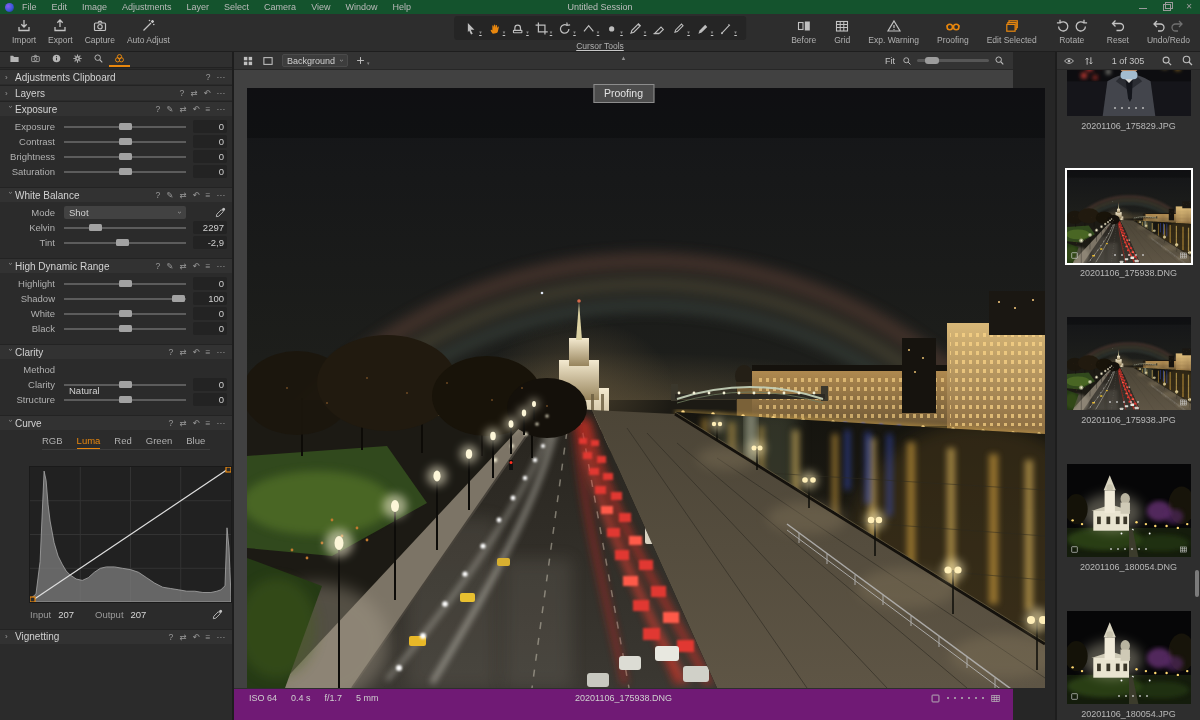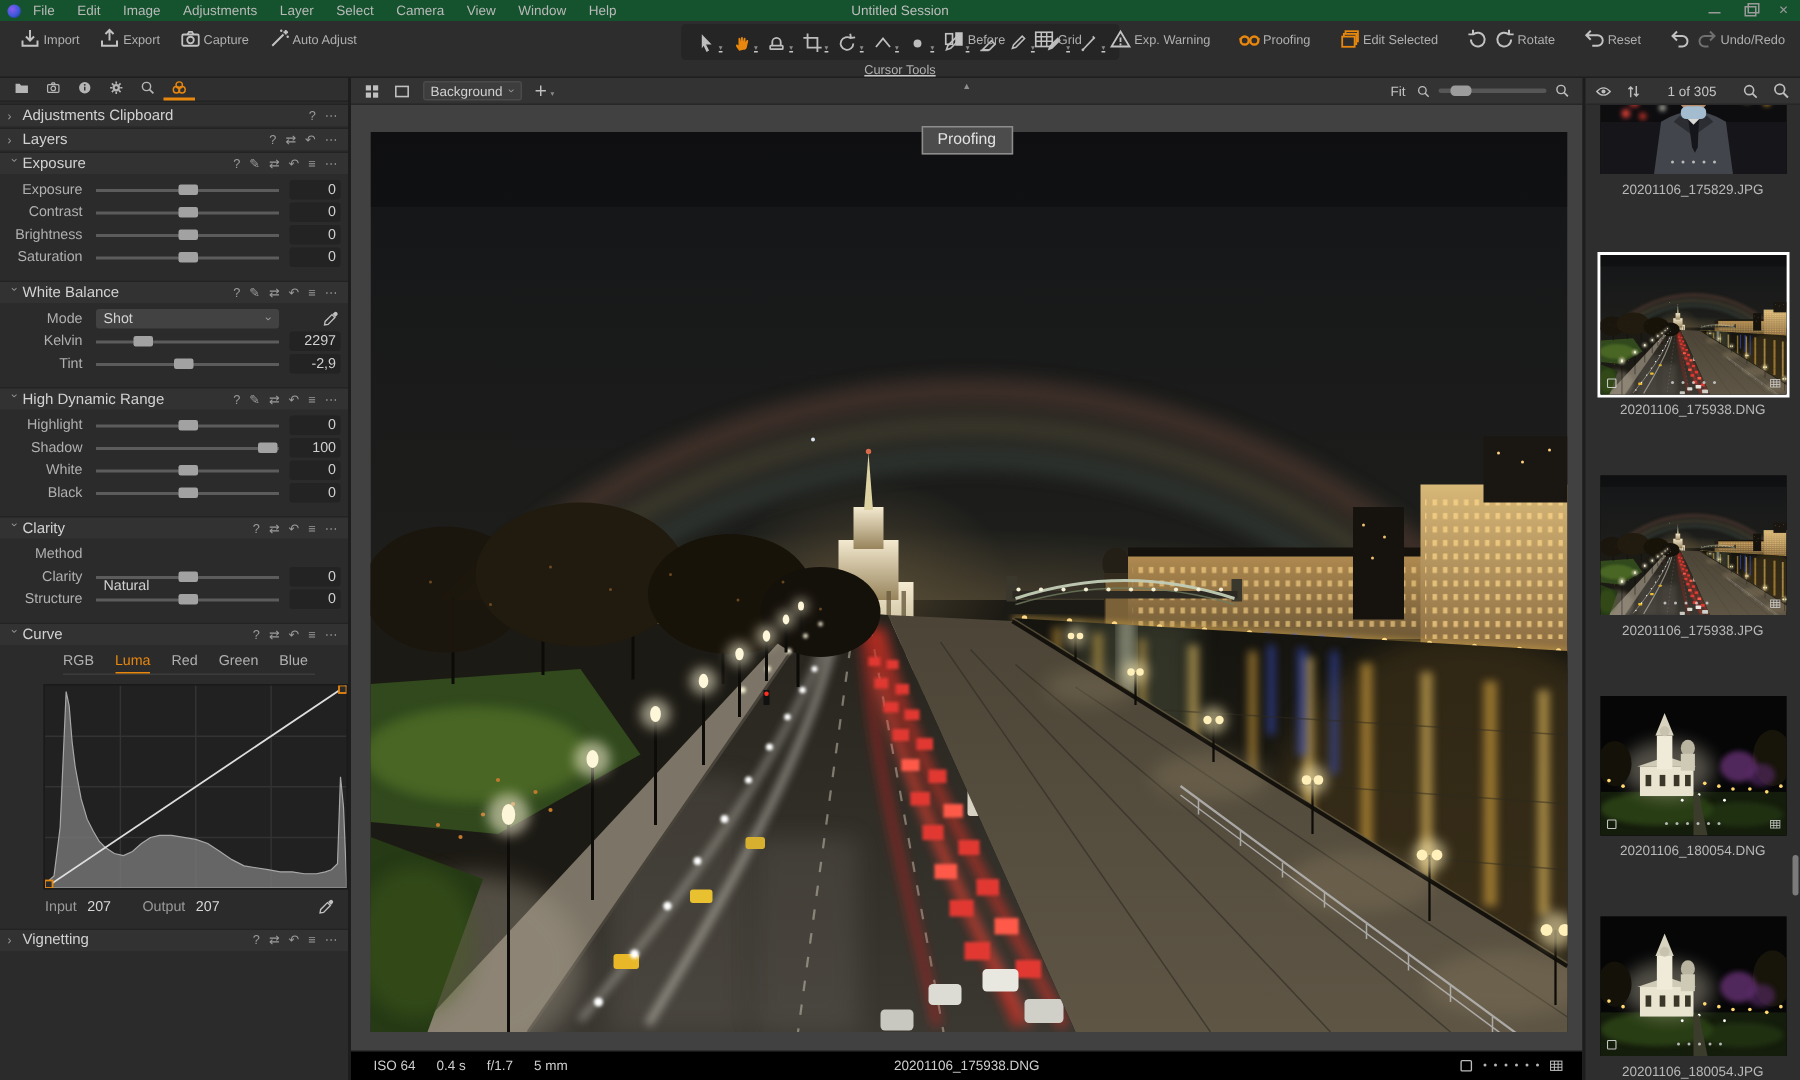--- a/index.html
+++ b/index.html
@@ -17,21 +17,21 @@
   .wincontrols { position:absolute; right:6px; top:0; display:flex; gap:13px; align-items:center; height:14px; }
   .winbtn { width:10px; height:10px; position:relative; color:#9a9a9a; font-size:8px; line-height:10px; text-align:center; }
   .winbtn.min::after { content:""; position:absolute; left:1px; right:1px; bottom:3px; height:1px; background:#9a9a9a; }
   .winbtn.max::after { content:""; position:absolute; left:2px; top:2px; width:6px; height:5px; border:1px solid #9a9a9a; }
   .winbtn.max::before { content:""; position:absolute; left:4px; top:0; width:6px; height:5px; border:1px solid #9a9a9a; }
 
   
   .toolbar { position:relative; height:38px; background:#2d2d2d; border-bottom:1px solid #1e1e1e; }
   .tb-left { position:absolute; left:8px; top:2px; display:flex; gap:4px; }
   .tb-right { position:absolute; right:6px; top:2px; display:flex; gap:10px; }
-  .tbtn { display:flex; flex-direction:row; align-items:center; gap:1px; padding:1px 4px; color:#b4b4b4; }
+  .tbtn { display:flex; flex-direction:column; align-items:center; gap:1px; padding:1px 4px; color:#b4b4b4; }
   .tbtn .ic { height:17px; display:flex; align-items:center; gap:2px; color:#c2c2c2; }
   .tbtn.active .ic { color:#e8870e; }
   .tbtn .lbl { font-size:8.5px; color:#b0b0b0; white-space:nowrap; }
   .tbtn svg { width:16px; height:16px; }
   .ic svg.dim { color:#707070; }
   .tb-center { position:absolute; left:50%; transform:translateX(-50%); top:2px; text-align:center;text-decoration:underline; }
   .cursor-tools { display:flex; align-items:center; gap:1px; background:#252525; border-radius:3px; padding:2px 7px; height:24px; }
   .ctool { display:flex; align-items:flex-end; padding:0 2px; color:#bdbdbd; }
   .ctool.active { color:#e8870e; }
   .ctool svg { width:15px; height:15px; }
@@ -59,21 +59,21 @@
   .prow .mid { flex:1; position:relative; height:15px; }
   .prow .track { position:absolute; left:0; right:0; top:7px; height:1.5px; background:#5c5c5c; }
   .prow .handle { position:absolute; top:4px; width:13px; height:7px; background:#a2a2a2; border-radius:1.5px; }
   .prow .vslot { width:34px; margin-left:7px; display:flex; justify-content:flex-end; }
   .prow .vbox { width:34px; height:13px; background:#232323; border-radius:2px; font-size:9.5px; color:#d0d0d0;
     text-align:right; padding:1px 3px 0 0; }
   .prow .dbox { position:absolute; inset:1px 0; background:#424242; border-radius:2px; font-size:9.5px; color:#d2d2d2;
     display:flex; align-items:center; padding:0 5px; }
   .prow .dbox .dchev { margin-left:auto; font-size:8px; color:#9f9f9f; transform:rotate(90deg); }
   .prow .vslot svg, .curve-io svg { width:13px; height:13px; color:#c0c0c0; }
-  .curve-tabs { display:flex; gap:14px; margin:2px 0 6px 42px; font-size:9.5px; color:#b0b0b0;
+  .curve-tabs { display:flex; gap:14px; margin:2px 0 16px 42px; font-size:9.5px; color:#b0b0b0;
     border-bottom:1px solid #3c3c3c; padding-bottom:2px; width:168px; }
   .curve-tabs .ctab.active { color:#e8870e; border-bottom:1.5px solid #e8870e; margin-bottom:-2px; padding-bottom:1.5px; }
   .curve-wrap { margin:4px 0 0 29px; width:203px; height:137px; background:#212121; border:1px solid #1a1a1a; }
   .curve-io { display:flex; align-items:center; margin:5px 8px 0 30px; font-size:9.5px; gap:7px; }
   .curve-io .k { color:#9a9a9a; } .curve-io .v { color:#d6d6d6; margin-right:14px; }
   .curve-io svg { margin-left:auto; }
 
   
   .viewer { flex:1; position:relative; background:#414141; }
   .viewer-toolbar { position:relative; height:18px; background:#333333; border-bottom:1px solid #272727;
@@ -87,31 +87,31 @@
   .vt-plus .dot { font-size:5px; margin-left:1px; color:#8a8a8a; }
   .vt-collapse { position:absolute; left:50%; transform:translateX(-50%); top:3px; font-size:6px; color:#8f8f8f; }
   .vt-zoom { margin-left:auto; display:flex; align-items:center; gap:5px; }
   .vt-zoom .fit { font-size:9px; color:#c4c4c4; margin-right:2px; }
   .vt-zoom .ztrack { position:relative; width:72px; height:3px; background:#565656; border-radius:2px; }
   .vt-zoom .zhandle { position:absolute; left:8px; top:-2px; width:14px; height:7px; background:#9c9c9c; border-radius:3px; }
   .viewer-canvas { position:absolute; top:18px; left:0; right:0; bottom:32px; }
   .main-img { position:absolute; left:13px; top:18px; width:798px; height:600px; display:block; }
   .tooltip { position:absolute; top:14px; left:50%; transform:translateX(-50%); background:#4c4c4c;
     border:1px solid #8d8d8d; color:#e2e2e2; font-size:10.5px; padding:2px 10px 3px; }
-  .statusbar { position:absolute; left:0; right:0; bottom:0; height:20px; background:#000000; border-top:1px solid #2e2e2e; }
+  .statusbar { position:absolute; left:0; right:0; bottom:0; height:32px; background:#701a75; border-top:1px solid #2e2e2e; }
   .sb-row { position:relative; height:18px; display:flex; align-items:center; padding:0 12px 0 15px; font-size:9px; color:#cfcfcf; }
   .exif { display:flex; gap:14px; }
   .sb-file { position:absolute; left:0; right:0; text-align:center; pointer-events:none; }
   .sb-right { margin-left:auto; display:flex; align-items:center; gap:6px; z-index:1; }
   .sb-right svg { width:11px; height:11px; color:#bdbdbd; }
   .dots { display:flex; gap:5px; }
   .dots i { width:2px; height:2px; border-radius:50%; background:#b5b5b5; }
 
   
-  .filmstrip { width:145px; background:#2e2e2e; border-left:2px solid #1d1d1d; position:relative; overflow:hidden; }
+  .filmstrip { width:145px; background:#2e2e2e; border-left:2px solid #1d1d1d; position:relative; overflow:hidden;margin-left:42px; }
   .fs-header { height:18px; background:#333333; border-bottom:1px solid #272727; display:flex; align-items:center;
     padding:0 6px; gap:8px; color:#bdbdbd; }
   .fs-header svg { width:12px; height:12px; }
   .fs-count { flex:1; text-align:center; font-size:9px; color:#c4c4c4; }
   .fs-list { position:absolute; top:18px; left:0; right:0; bottom:0; overflow:hidden; }
   .fs-item { width:124px; margin:0 auto; }
   .thumb { position:relative; width:124px; height:93px; background:#000; }
   .fs-item.selected .thumb { outline:2px solid #fff; }
   .thumb svg.tsvg { position:absolute; inset:0; width:100%; height:100%; }
   .tov { position:absolute; left:3px; right:3px; bottom:3px; height:10px; display:flex; align-items:center; }

